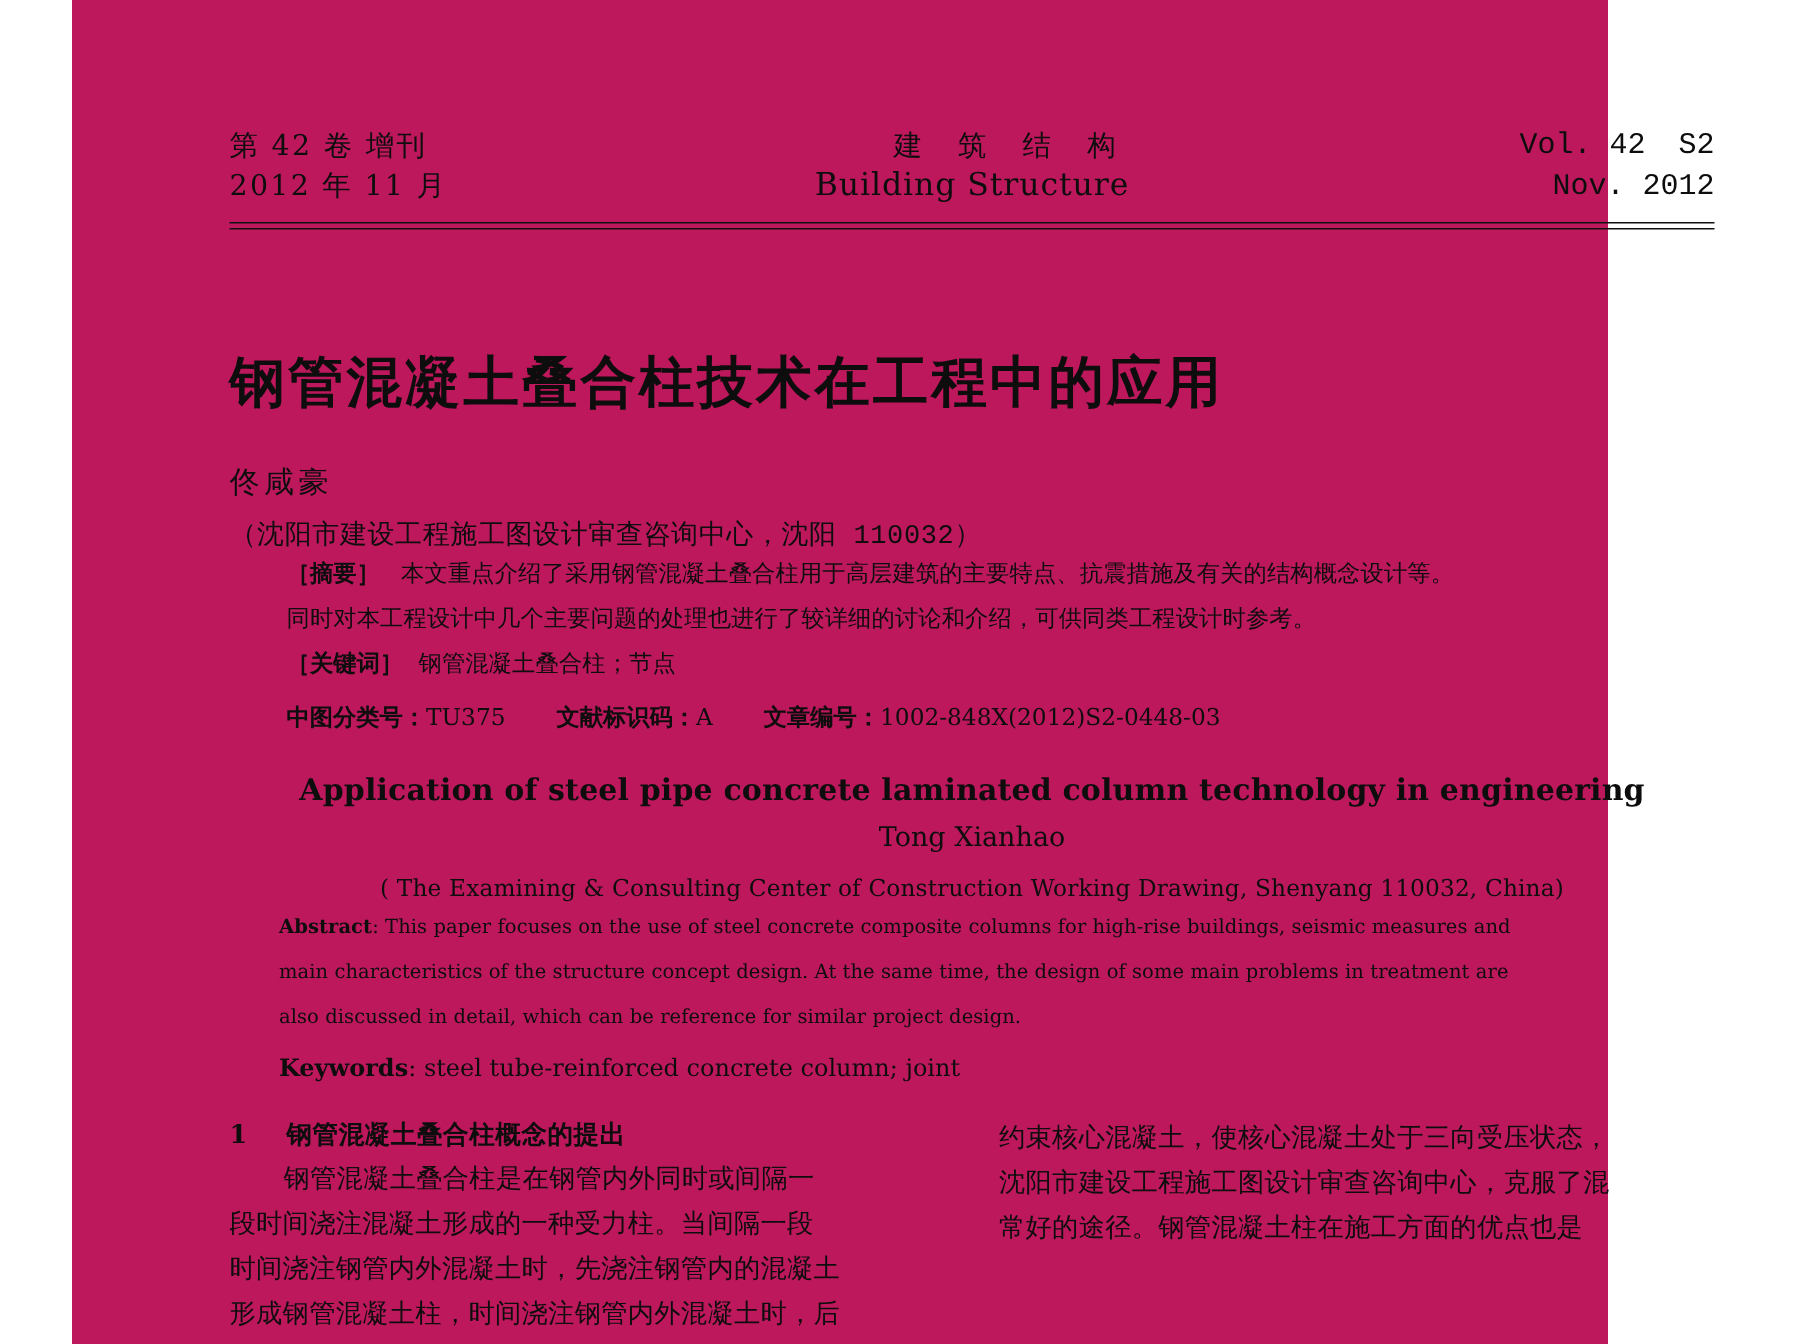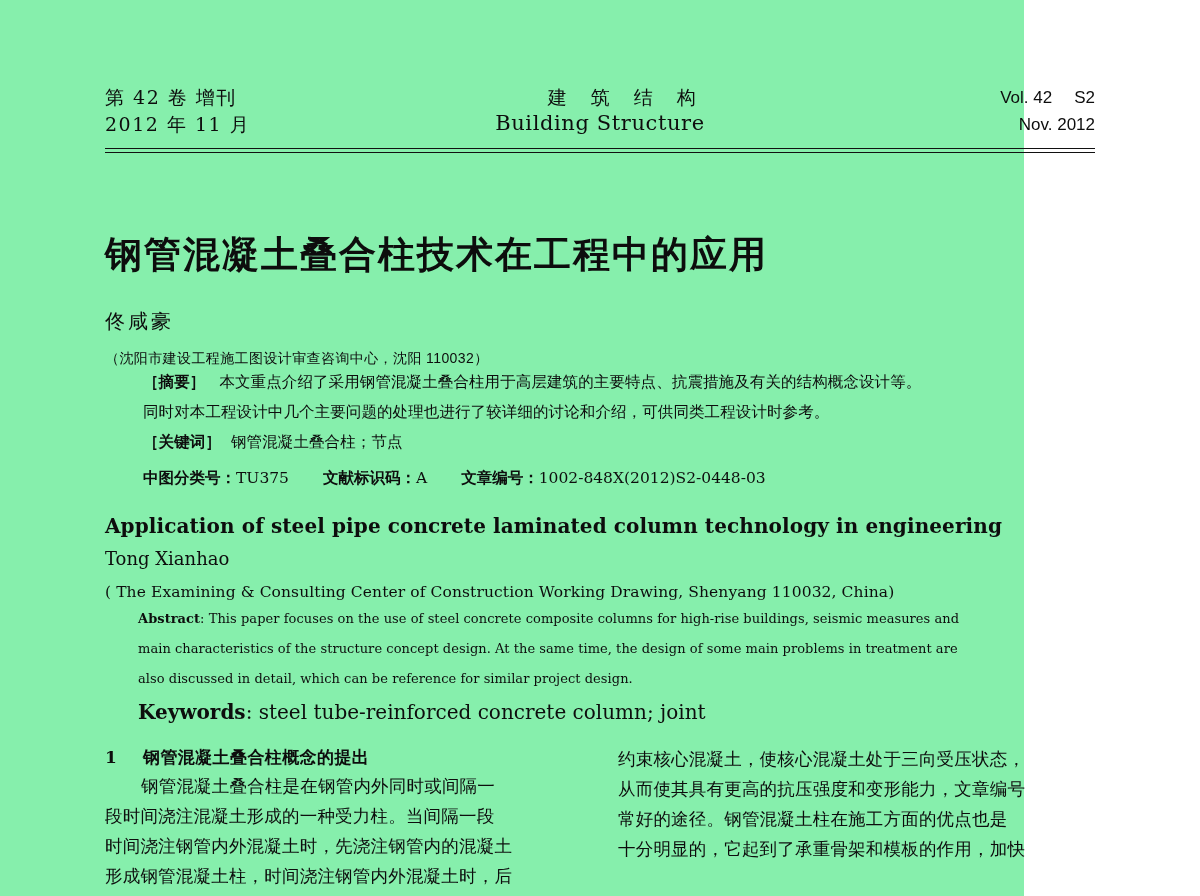--- a/index.html
+++ b/index.html
@@ -11,21 +11,22 @@
     width: 1200px;
     height: 896px;
     overflow: hidden;
     font-family: "DejaVu Sans", "Liberation Sans", sans-serif;
     color: #0d0d0d;
   }
   .page {
     position: relative;
     width: 1024px;
     height: 896px;
-    background: #86efac;
+    background: #be185d;
+    margin-left: 48px;
   }
 
   
   .masthead {
     position: absolute;
     left: 105px;
     top: 84px;
     width: 990px;
     height: 62px;
   }
@@ -53,22 +54,22 @@
     padding-left: 9px;
   }
   .mh-journal-en {
     font-family: "DejaVu Serif", "Liberation Serif", serif;
     font-size: 21px;
     line-height: 25px;
     letter-spacing: 0.6px;
     white-space: nowrap;
   }
   .mh-vol-en {
-    font-family: Liberation Sans, sans-serif;
-    font-size: 17px;
+    font-family: Liberation Mono, monospace;
+    font-size: 20px;
     line-height: 27px;
     white-space: nowrap;
   }
   .mh-vol-en .gap { display: inline-block; width: 22px; }
 
   .rule-double {
     position: absolute;
     left: 105px;
     top: 148px;
     width: 990px;
@@ -103,22 +104,22 @@
   }
   .art-author {
     margin-top: 28px;
     font-family: "DejaVu Serif", "Liberation Serif", serif;
     font-size: 20px;
     letter-spacing: 3px;
     line-height: 28px;
   }
   .art-affil {
     margin-top: 10px;
-    font-family: Liberation Sans, sans-serif;
-    font-size: 14px;
+    font-family: Liberation Mono, monospace;
+    font-size: 18px;
     letter-spacing: 0.4px;
     line-height: 26px;
   }
 
   
   .abs-cn {
     position: absolute;
     left: 143px;
     top: 367px;
     width: 920px;
@@ -146,21 +147,21 @@
     font-family: "DejaVu Serif", "Liberation Serif", serif;
     font-size: 15.5px;
   }
 
   
   .en-block {
     position: absolute;
     left: 105px;
     top: 512px;
     width: 990px;
-    text-align: left;
+    text-align: center;
     font-family: "DejaVu Serif", "Liberation Serif", serif;
   }
   .en-title {
     font-size: 20px;
     font-weight: bold;
     line-height: 28px;
     letter-spacing: 0.1px;
     white-space: nowrap;
   }
   .en-author {
@@ -184,21 +185,21 @@
   }
   .abs-en-line {
     font-size: 13px;
     line-height: 30px;
     letter-spacing: 0.05px;
     white-space: nowrap;
   }
   .abs-en-line b { font-weight: bold; }
   .kw-line {
     margin-top: 3px;
-    font-size: 20px;
+    font-size: 16px;
     line-height: 30px;
     white-space: nowrap;
   }
 
   
   .body-cols {
     position: absolute;
     left: 105px;
     top: 744px;
     width: 990px;
@@ -307,21 +308,20 @@
         <span class="ln indent">钢管混凝土叠合柱是在钢管内外同时或间隔一</span>
         <span class="ln">段时间浇注混凝土形成的一种受力柱。当间隔一段</span>
         <span class="ln">时间浇注钢管内外混凝土时，先浇注钢管内的混凝土</span>
         <span class="ln">形成钢管混凝土柱，时间浇注钢管内外混凝土时，后</span>
       </div>
     </div>
 
     <div class="col col-right">
       <div class="para">
         <span class="ln">约束核心混凝土，使核心混凝土处于三向受压状态，</span>
-        <span class="ln">从而使其具有更高的抗压强度和变形能力，文章编号</span>
+        <span class="ln">沈阳市建设工程施工图设计审查咨询中心，克服了混</span>
         <span class="ln">常好的途径。钢管混凝土柱在施工方面的优点也是</span>
-        <span class="ln">十分明显的，它起到了承重骨架和模板的作用，加快</span>
       </div>
     </div>
 
   </div>
 
 </div>
 
 </body></html>

